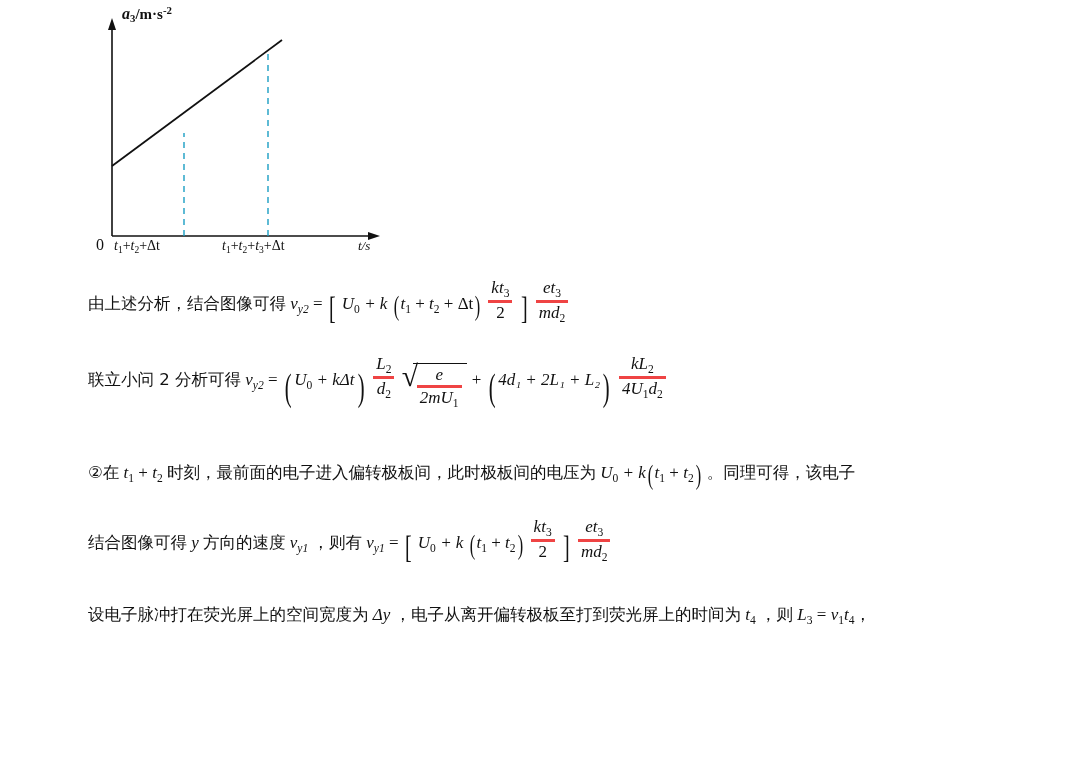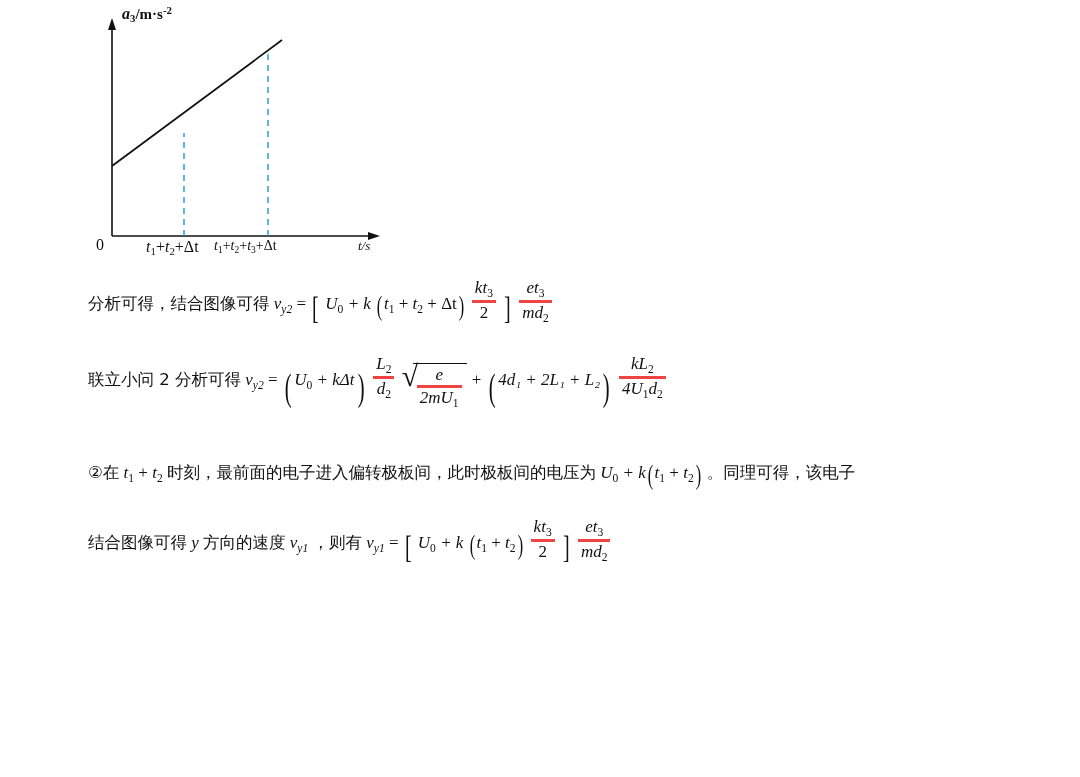--- a/index.html
+++ b/index.html
@@ -132,37 +132,37 @@
     <line x1="94" y1="228" x2="94" y2="125" stroke="#1a9ec4" stroke-width="1.4" stroke-dasharray="6,5"></line>
     <line x1="178" y1="228" x2="178" y2="43" stroke="#1a9ec4" stroke-width="1.4" stroke-dasharray="6,5"></line>
   </svg>
 
   <div style="position:absolute; left:32px; top:-4px; white-space:nowrap;">
     <span class="mi" style="font-size:16px; font-weight:bold;">a</span><span class="subn" style="font-weight:bold;">3</span><span style="font-size:15px; font-weight:bold;">/m·s</span><span class="sup" style="font-weight:bold;">-2</span>
   </div>
 
   <div style="position:absolute; left:6px; top:228px; font-size:16px;">0</div>
 
-  <div style="position:absolute; left:56px; top:230px; font-size:16px; white-space:nowrap;">
+  <div style="position:absolute; left:24px; top:230px; font-size:14px; white-space:nowrap;">
     <span class="mi">t</span><span class="subn">1</span><span>+</span><span class="mi">t</span><span class="subn">2</span><span>+Δt</span>
   </div>
 
-  <div style="position:absolute; left:124px; top:230px; font-size:14px; white-space:nowrap;">
+  <div style="position:absolute; left:132px; top:230px; font-size:14px; white-space:nowrap;">
     <span class="mi">t</span><span class="subn">1</span><span>+</span><span class="mi">t</span><span class="subn">2</span><span>+</span><span class="mi">t</span><span class="subn">3</span><span>+Δt</span>
   </div>
 
   <div style="position:absolute; left:268px; top:230px; font-size:13px;">
     <span class="mi">t/s</span>
   </div>
 </div>
 
 <div id="body-text">
 
   <div class="para">
-    <span class="cn">分析可得，结合图像可得</span>
+    <span class="cn">由上述分析，结合图像可得</span>
     <span class="mi">v</span><span class="sub">y2</span>
     <span>=</span>
     <span class="bigbrk">[</span>
     <span class="mi">U</span><span class="subn">0</span>
     <span class="mi">+ k</span>
     <span class="paren">(</span><span class="mi">t</span><span class="subn">1</span>
     <span>+</span>
     <span class="mi">t</span><span class="subn">2</span>
     <span>+ Δt</span><span class="paren">)</span>
     <span class="frac">
@@ -234,16 +234,26 @@
       <span class="num"><span class="mi">kt</span><span class="subn">3</span></span>
       <span class="den">2</span>
     </span>
     <span class="bigbrk">]</span>
     <span class="frac">
       <span class="num"><span class="mi">et</span><span class="subn">3</span></span>
       <span class="den"><span class="mi">md</span><span class="subn">2</span></span>
     </span>
   </div>
 
+  <div class="para" style="margin-bottom:24px;">
+    <span class="cn">设电子脉冲打在荧光屏上的空间宽度为</span>
+    <span class="mi">Δy</span>
+    <span class="cn">，电子从离开偏转极板至打到荧光屏上的时间为</span>
+    <span class="mi">t</span><span class="subn">4</span>
+    <span class="cn">，则</span>
+    <span class="mi">L</span><span class="subn">3</span>
+    <span>=</span>
+    <span class="mi">v</span><span class="subn">1</span><span class="mi">t</span><span class="subn">4</span><span class="cn">，</span>
+  </div>
 
 
 
 </div>
 
 </body></html>

